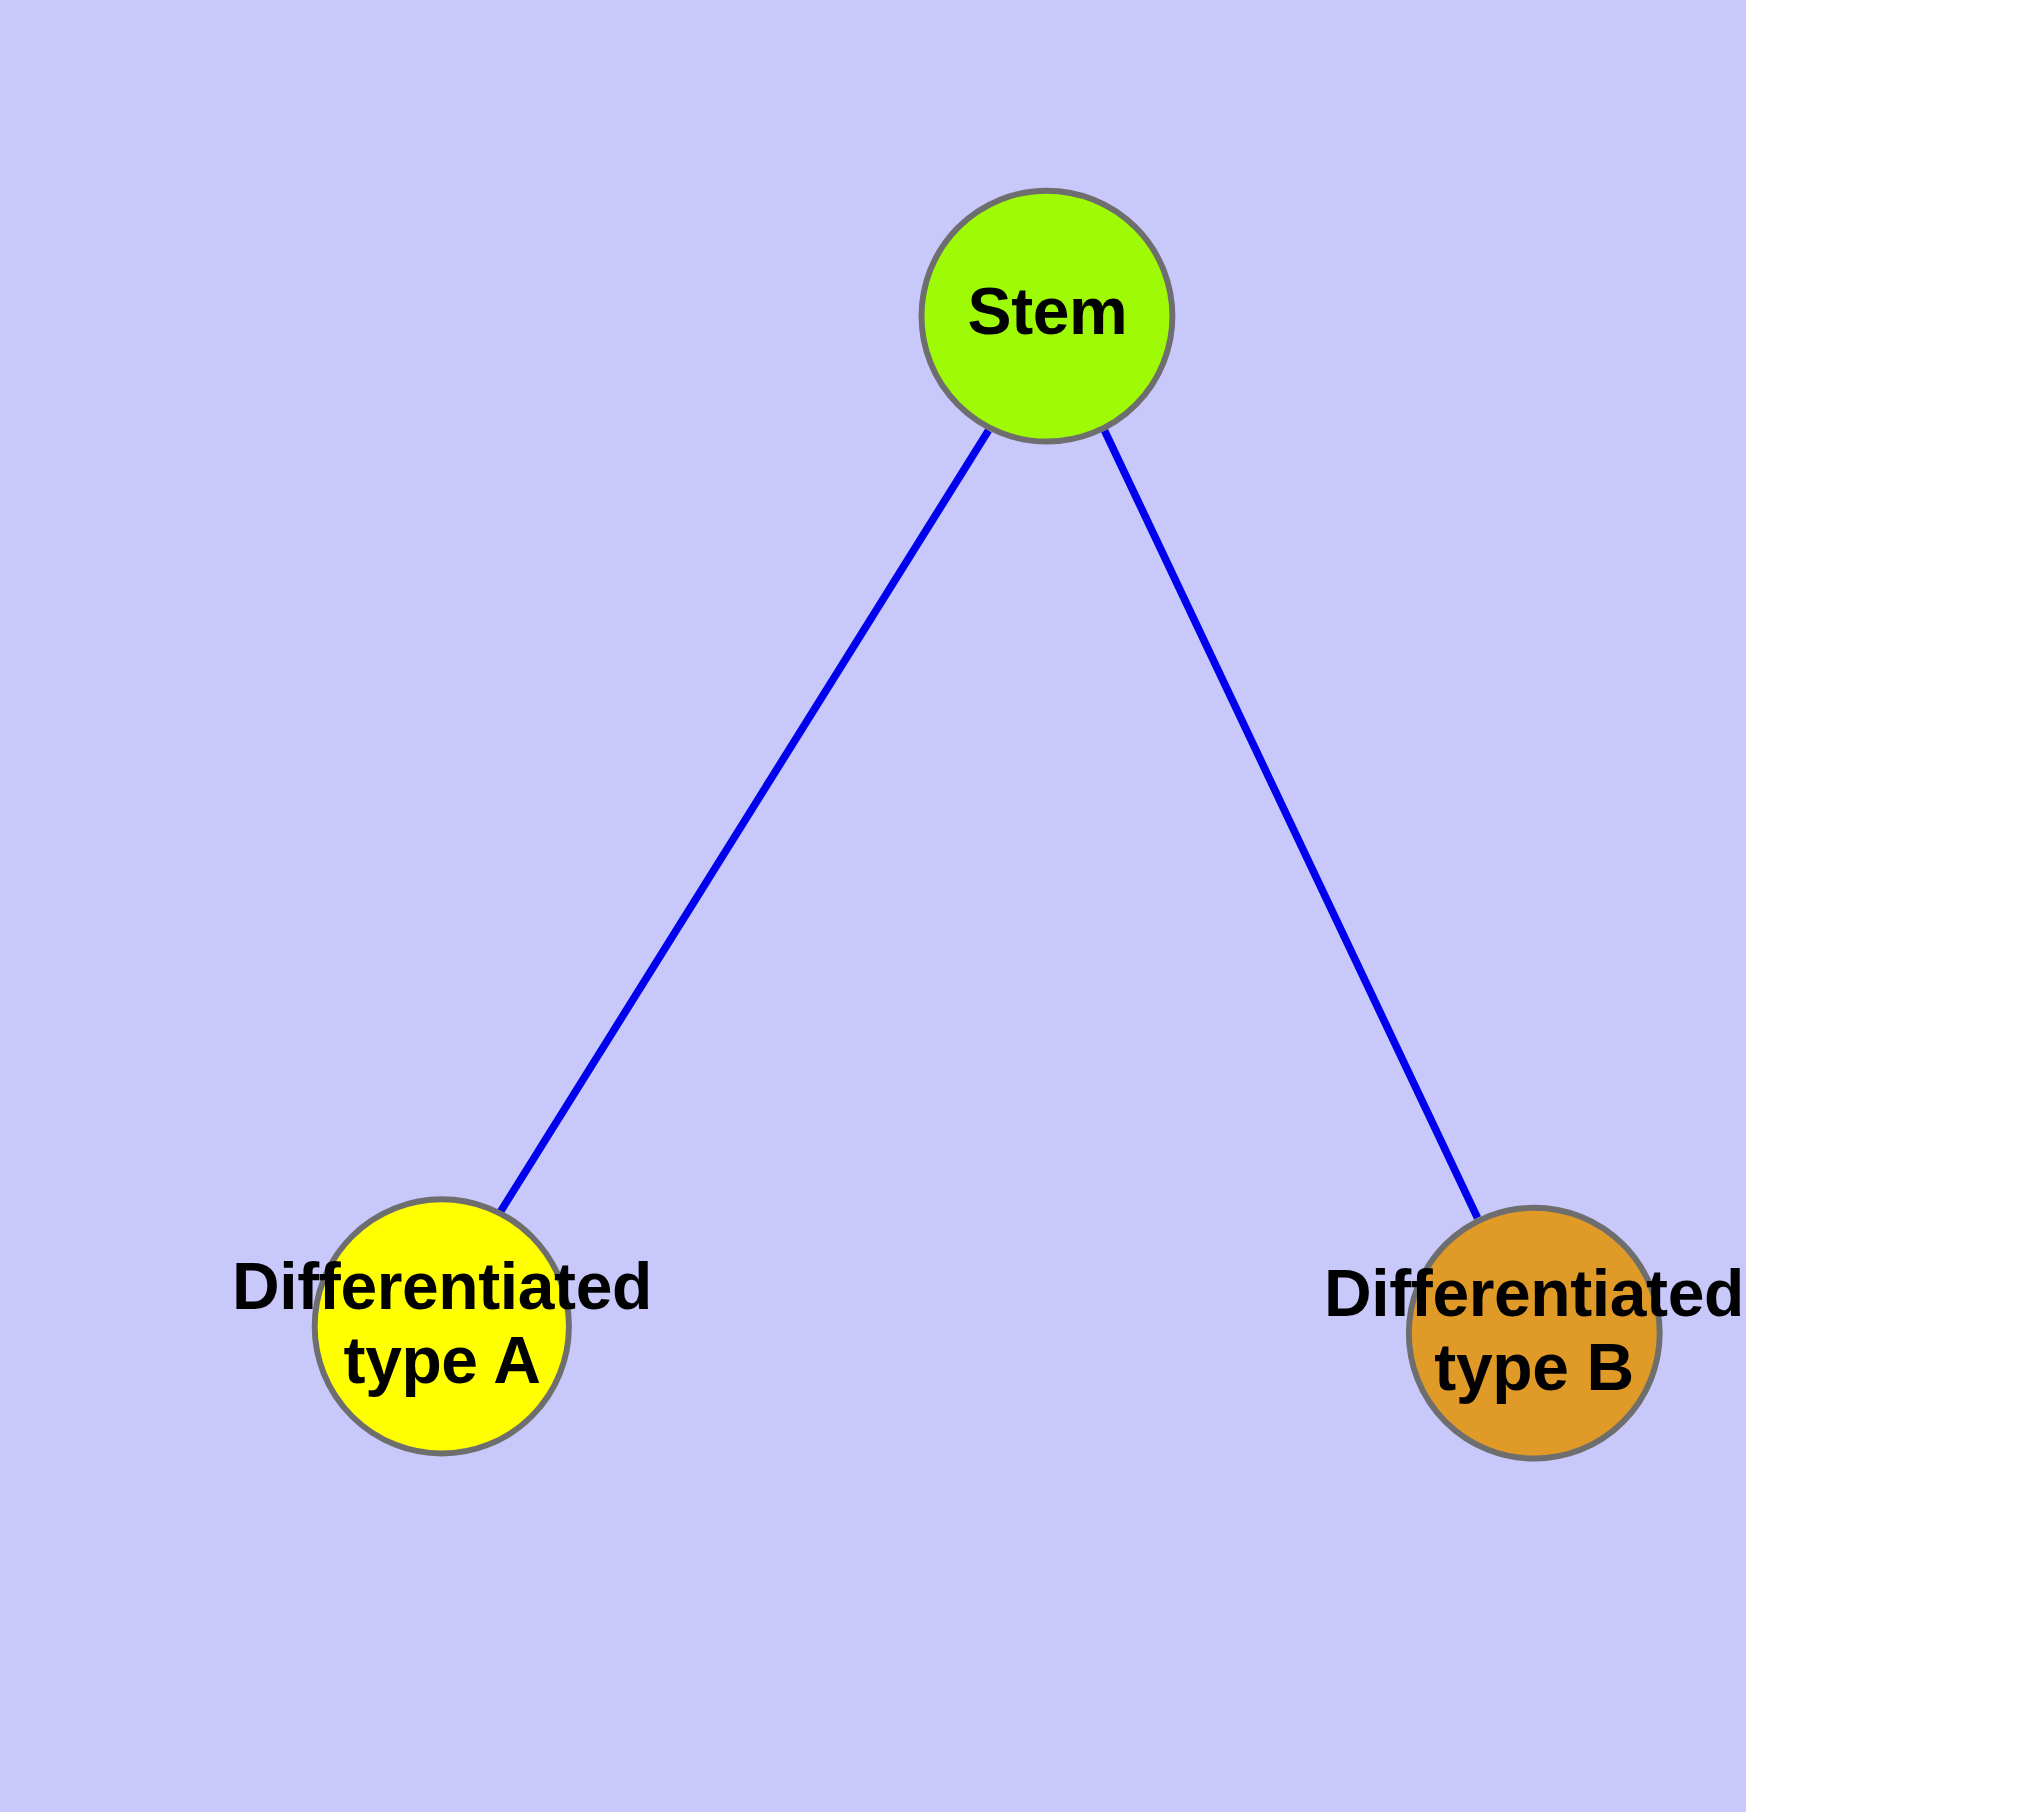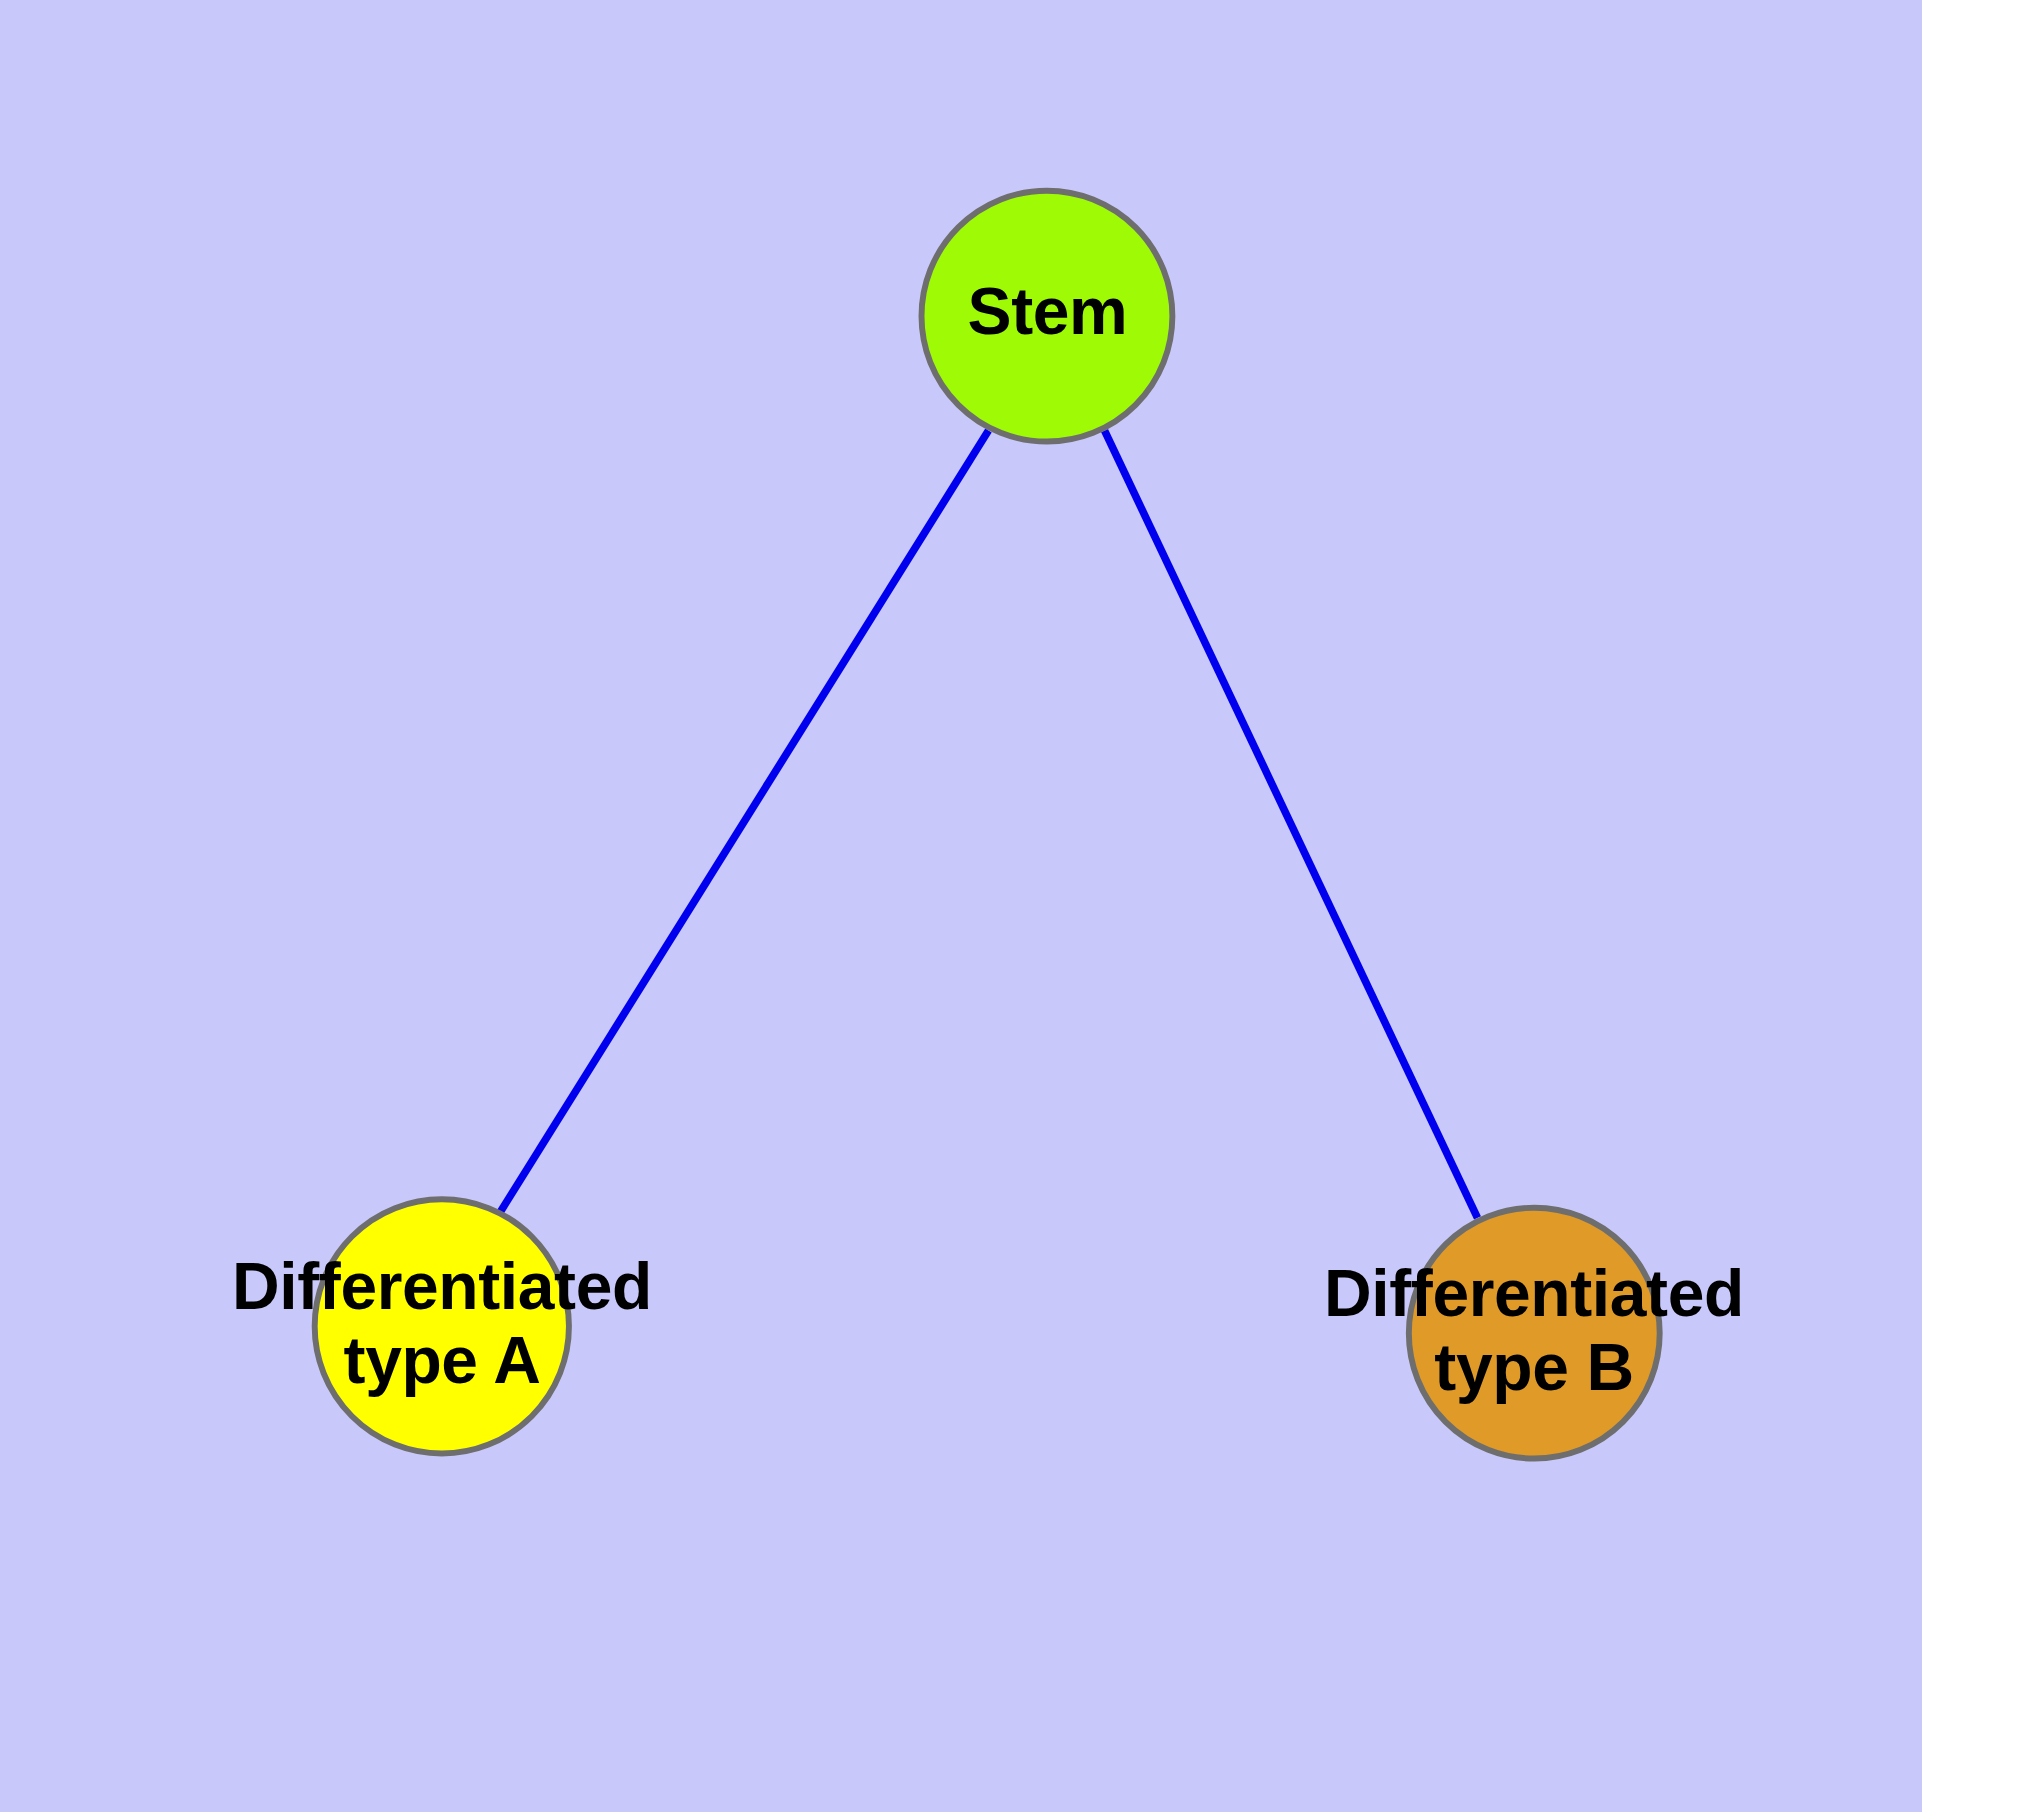--- a/index.html
+++ b/index.html
@@ -2,21 +2,21 @@
 <html style="font-size:13.6px"><head>
 <meta charset="utf-8">
 <style>
   html, body {
     margin: 0;
     padding: 0;
     background: #ffffff;
   }
   #canvas {
     position: relative;
-    width: 1922px;
+    width: 1746px;
     height: 1812px;
     overflow: hidden;
     font-family: "Liberation Sans", sans-serif;
   }
   #bg-rect {
     position: absolute;
     left: 0;
     top: 0;
     width: 2021px;
     height: 1812px;

